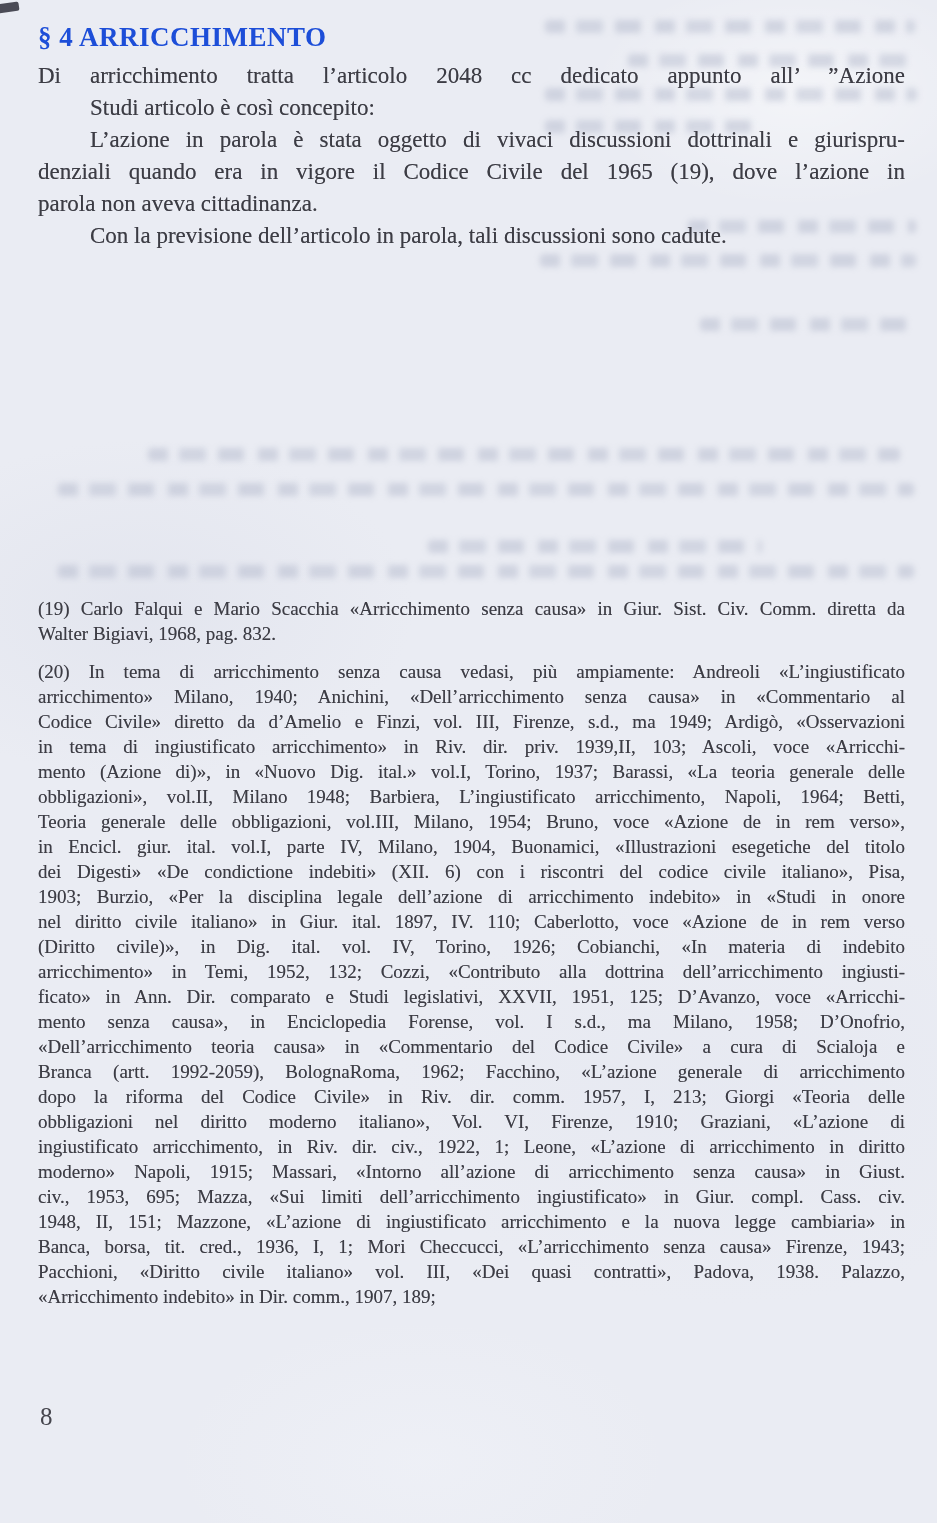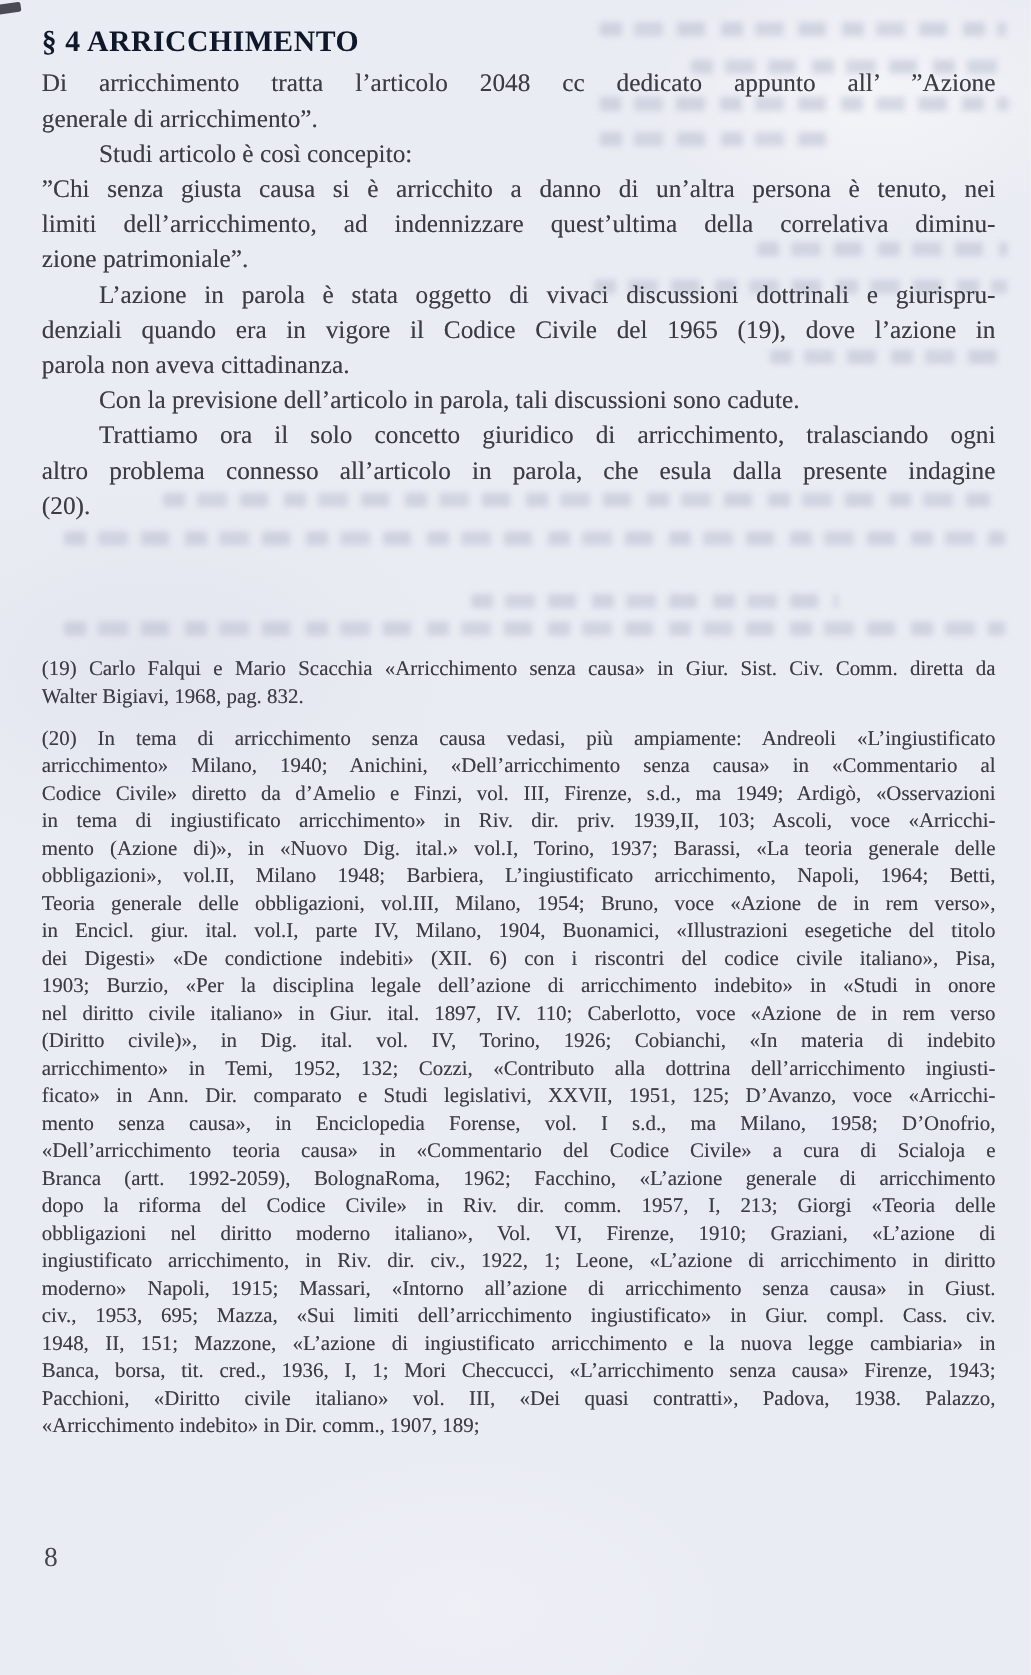--- a/index.html
+++ b/index.html
@@ -29,21 +29,21 @@
     position: absolute;
     left: 38px; right: 32px; top: 20px;
   }
 
   .heading {
     margin: 0 0 6px 0;
     font-size: 27px;
     line-height: 34px;
     font-weight: bold;
     letter-spacing: 0.5px;
-    color: #0f172a;
+    color: #1d4ed8;
   }
 
   .main {
     font-size: 23px;
     line-height: 32px;
     text-shadow: 0 0 0.5px rgba(60,60,70,.55);
   }
 
   .tline { text-align: justify; text-align-last: justify; }
   .tline.last { text-align-last: left; }
@@ -107,42 +107,31 @@
   <div class="ghost" style="left:58px;  top:483px; width:856px;"></div>
   <div class="ghost" style="left:428px; top:540px; width:334px;"></div>
   <div class="ghost" style="left:58px;  top:565px; width:856px;"></div>
 
   <div class="content">
     <h1 class="heading">§ 4 ARRICCHIMENTO</h1>
 
     <div class="main">
       <div class="para">
           <div class="tline">Di arricchimento tratta l’articolo 2048 cc dedicato appunto all’ ”Azione</div>
-          <div class="tline last">generale di arricchimento”.</div>
         </div>
       <div class="para indent">
           <div class="tline last">Studi articolo è così concepito:</div>
-        </div>
-      <div class="para">
-          <div class="tline">”Chi senza giusta causa si è arricchito a danno di un’altra persona è tenuto, nei</div>
-          <div class="tline">limiti dell’arricchimento, ad indennizzare quest’ultima della correlativa diminu-</div>
-          <div class="tline last">zione patrimoniale”.</div>
         </div>
       <div class="para indent">
           <div class="tline">L’azione in parola è stata oggetto di vivaci discussioni dottrinali e giurispru-</div>
           <div class="tline">denziali quando era in vigore il Codice Civile del 1965 (19), dove l’azione in</div>
           <div class="tline last">parola non aveva cittadinanza.</div>
         </div>
       <div class="para indent">
           <div class="tline last">Con la previsione dell’articolo in parola, tali discussioni sono cadute.</div>
-        </div>
-      <div class="para indent">
-          <div class="tline">Trattiamo ora il solo concetto giuridico di arricchimento, tralasciando ogni</div>
-          <div class="tline">altro problema connesso all’articolo in parola, che esula dalla presente indagine</div>
-          <div class="tline last">(20).</div>
         </div>
     </div>
   </div>
 
   <div class="footnotes">
     <div class="footnote">
         <div class="tline">(19) Carlo Falqui e Mario Scacchia «Arricchimento senza causa» in Giur. Sist. Civ. Comm. diretta da</div>
         <div class="tline last">Walter Bigiavi, 1968, pag. 832.</div>
       </div>
     <div class="footnote">

